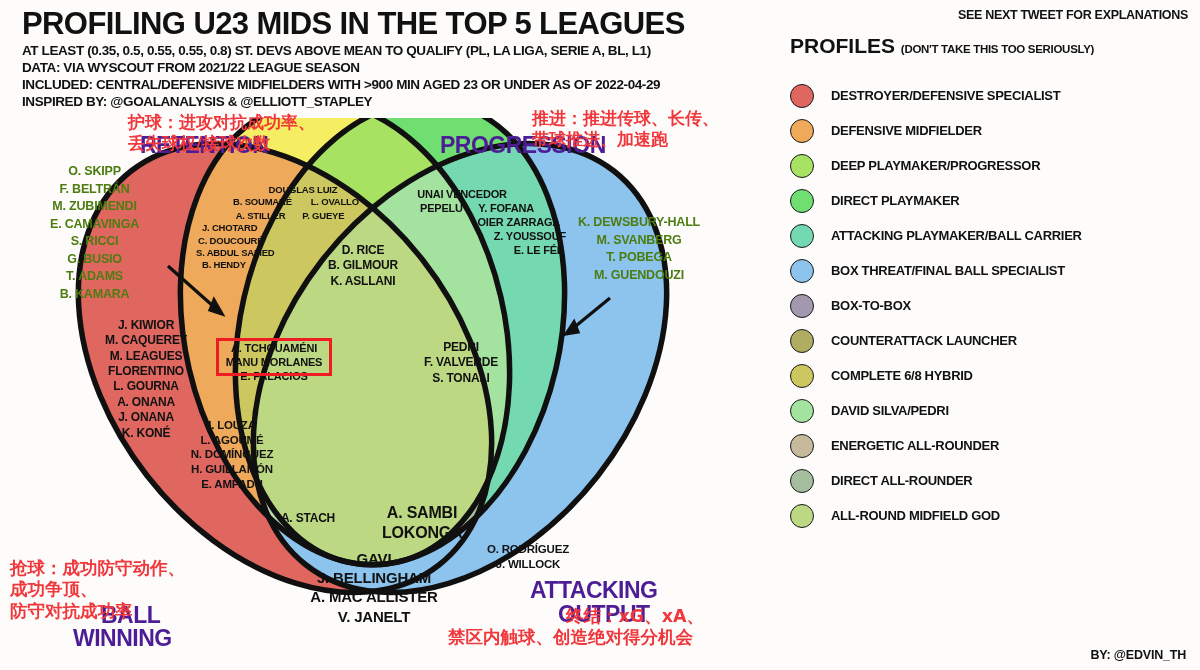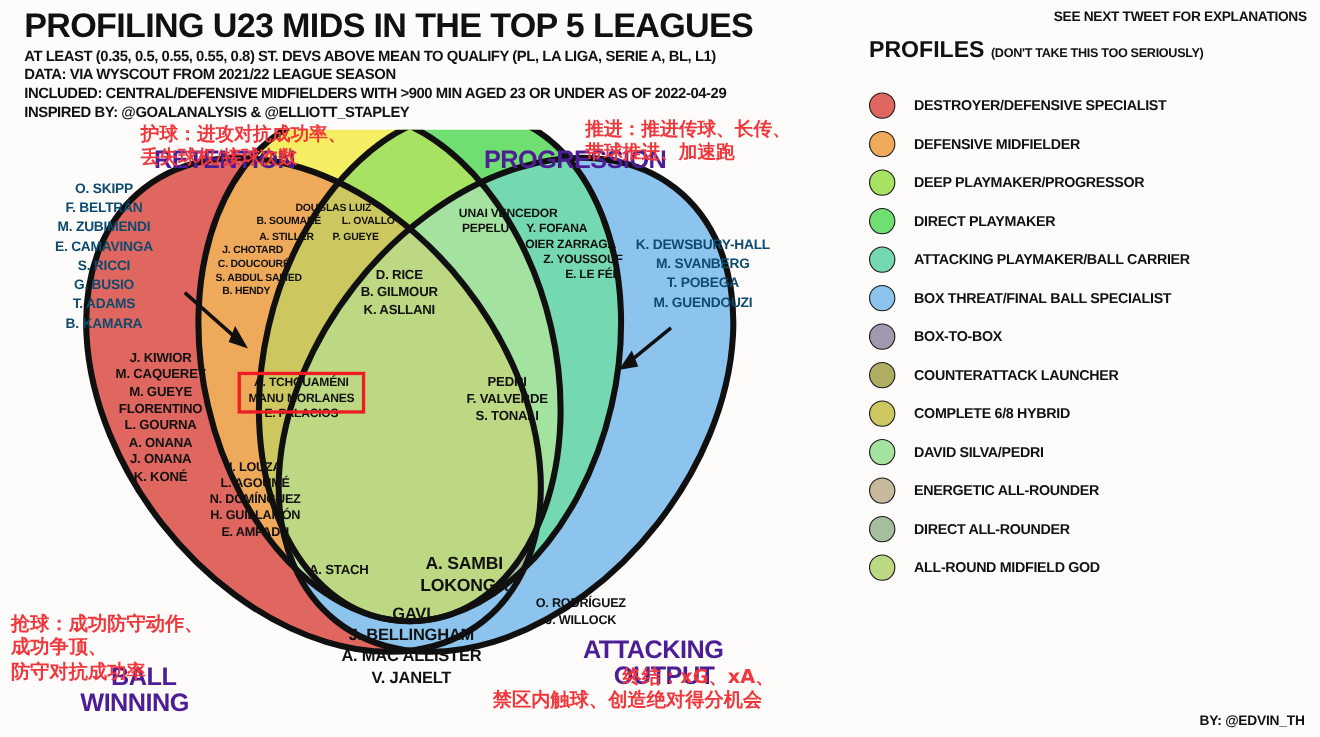--- a/index.html
+++ b/index.html
@@ -78,21 +78,21 @@
     white-space:nowrap;line-height:1.22;
   }
   .cn-retention{left:128px;top:112px;font-size:17px;}
   .cn-progression{left:532px;top:108px;font-size:17px;text-align:left;}
   .cn-ballwin{left:10px;top:558px;font-size:17.5px;}
   .cn-attack{left:448px;top:606px;font-size:17.5px;}
 
   
   .outlist{
     position:absolute;font-size:12.5px;font-weight:bold;letter-spacing:-0.2px;
-    line-height:17.5px;text-align:center;white-space:nowrap;color:#0c4a6e;
+    line-height:17.5px;text-align:center;white-space:nowrap;color:#4d7c0f;
   }
   .outlist-left{left:50px;top:163px;}
   .outlist-right{left:578px;top:214px;}
 
   
   .grp{
     position:absolute;text-align:center;white-space:nowrap;
     font-weight:bold;color:#111;letter-spacing:-0.2px;
   }
   .grp div{line-height:1.28;}
@@ -259,21 +259,21 @@
       <span>Y. FOFANA</span>
     </div>
     <div style="text-align:right;padding-right:10px;">OIER ZARRAGA</div>
     <div style="text-align:right;padding-right:4px;">Z. YOUSSOUF</div>
     <div style="text-align:right;padding-right:6px;">E. LE FÉE</div>
   </div>
 
   <div class="grp" style="left:96px;top:318px;width:100px;font-size:12px;line-height:1.52;">
     <div>J. KIWIOR</div>
     <div>M. CAQUERET</div>
-    <div>M. GUEYE</div>
+    <div>M. LEAGUES</div>
     <div>FLORENTINO</div>
     <div>L. GOURNA</div>
     <div>A. ONANA</div>
     <div>J. ONANA</div>
     <div>K. KONÉ</div>
   </div>
 
   <div class="grp" style="left:214px;top:341px;width:120px;font-size:11px;line-height:1.45;">
     <div>A. TCHOUAMÉNI</div>
     <div>MANU MORLANES</div>

